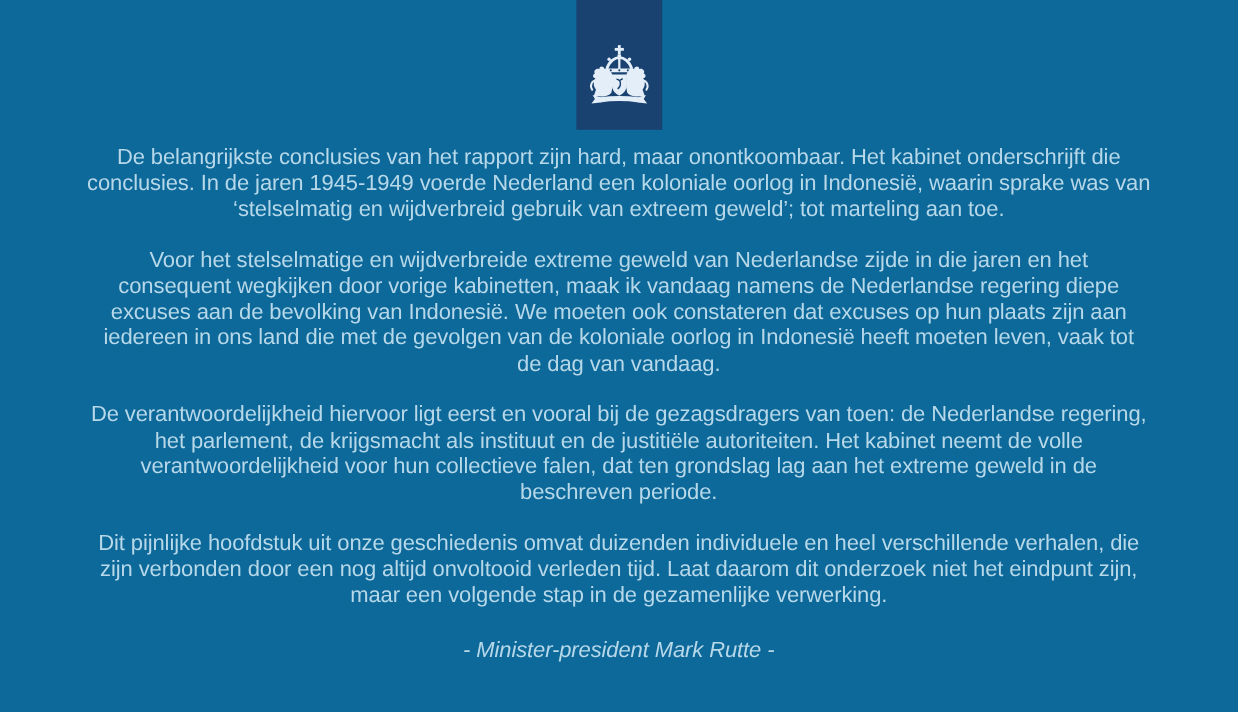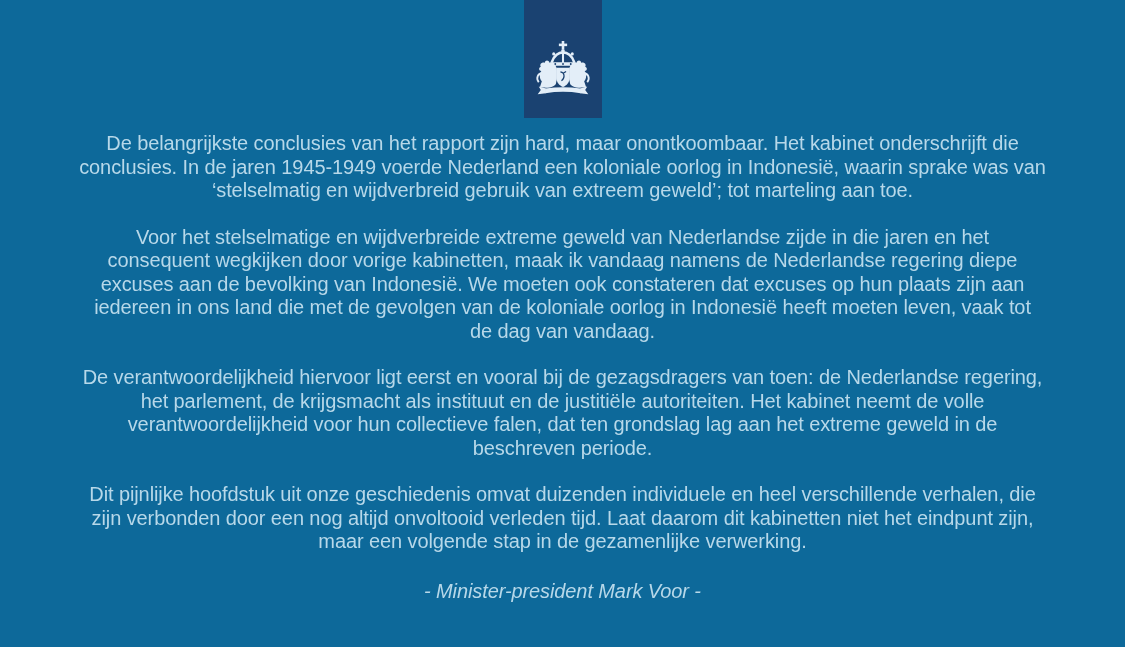--- a/index.html
+++ b/index.html
@@ -97,16 +97,16 @@
   <p>Voor het stelselmatige en wijdverbreide extreme geweld van Nederlandse zijde in die jaren en het
 consequent wegkijken door vorige kabinetten, maak ik vandaag namens de Nederlandse regering diepe
 excuses aan de bevolking van Indonesië. We moeten ook constateren dat excuses op hun plaats zijn aan
 iedereen in ons land die met de gevolgen van de koloniale oorlog in Indonesië heeft moeten leven, vaak tot
 de dag van vandaag.</p>
   <p>De verantwoordelijkheid hiervoor ligt eerst en vooral bij de gezagsdragers van toen: de Nederlandse regering,
 het parlement, de krijgsmacht als instituut en de justitiële autoriteiten. Het kabinet neemt de volle
 verantwoordelijkheid voor hun collectieve falen, dat ten grondslag lag aan het extreme geweld in de
 beschreven periode.</p>
   <p>Dit pijnlijke hoofdstuk uit onze geschiedenis omvat duizenden individuele en heel verschillende verhalen, die
-zijn verbonden door een nog altijd onvoltooid verleden tijd. Laat daarom dit kabinetten niet het eindpunt zijn,
+zijn verbonden door een nog altijd onvoltooid verleden tijd. Laat daarom dit onderzoek niet het eindpunt zijn,
 maar een volgende stap in de gezamenlijke verwerking.</p>
-  <div class="attribution">- Minister-president Mark Voor -</div>
+  <div class="attribution">- Minister-president Mark Rutte -</div>
 </div>
 
 </body></html>

